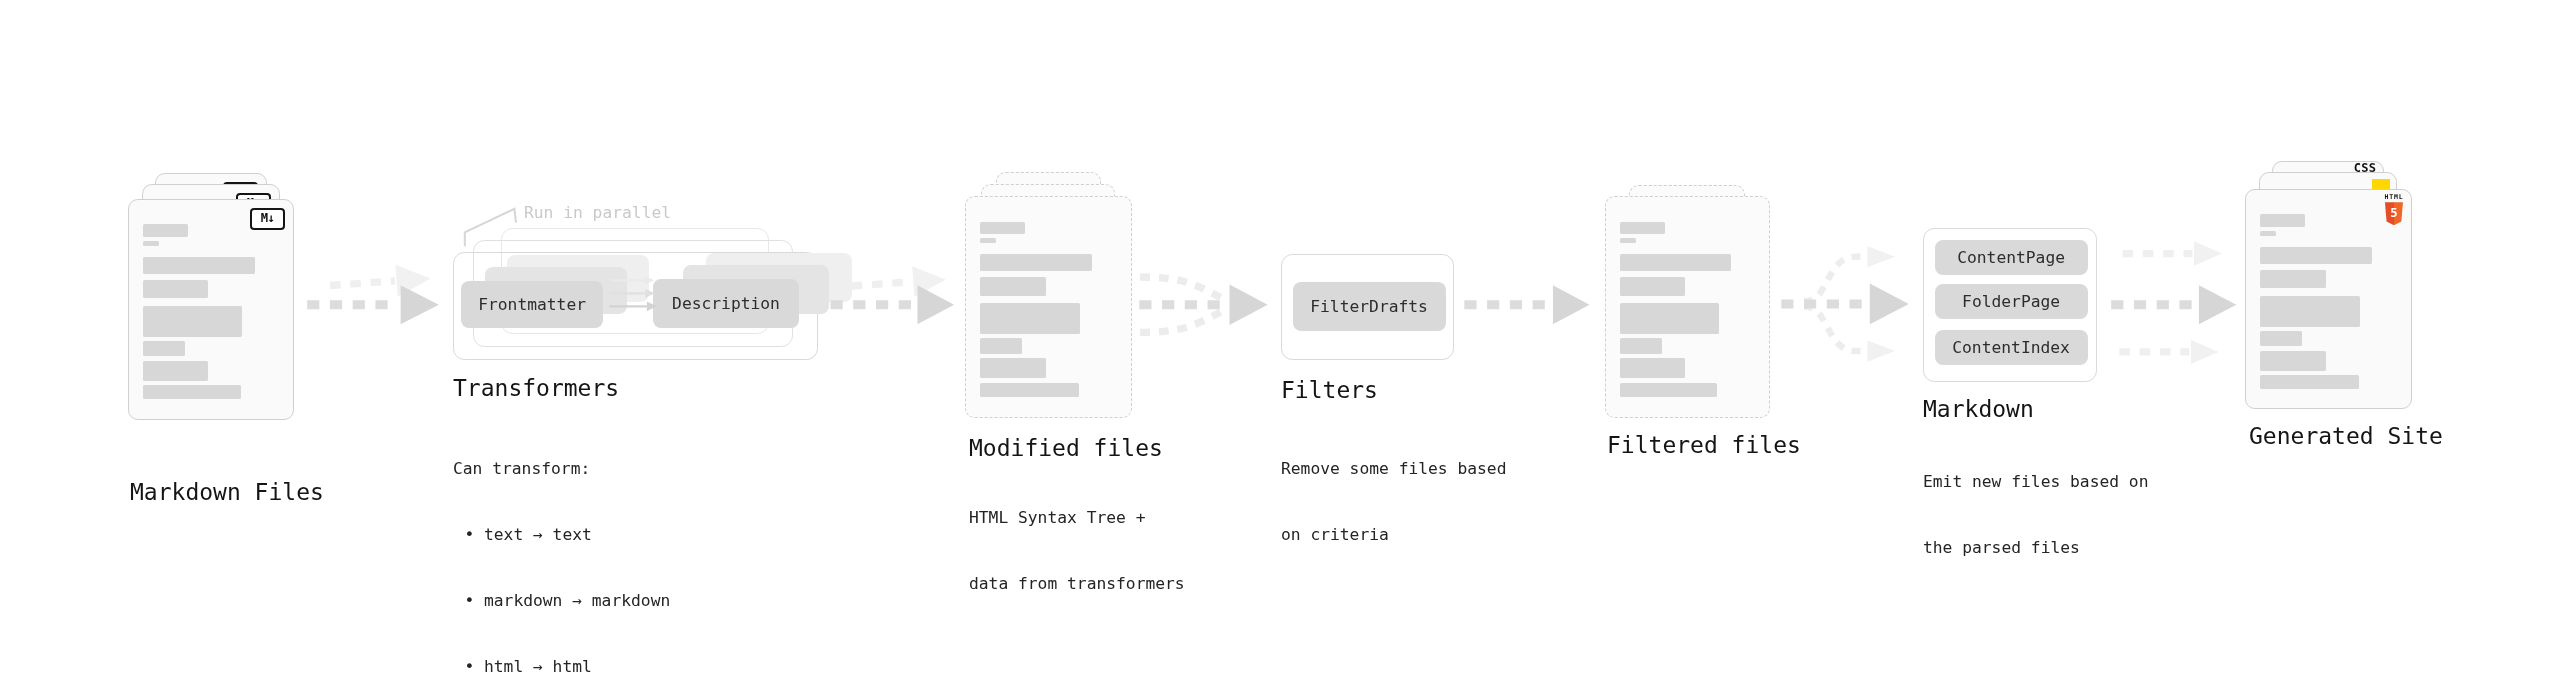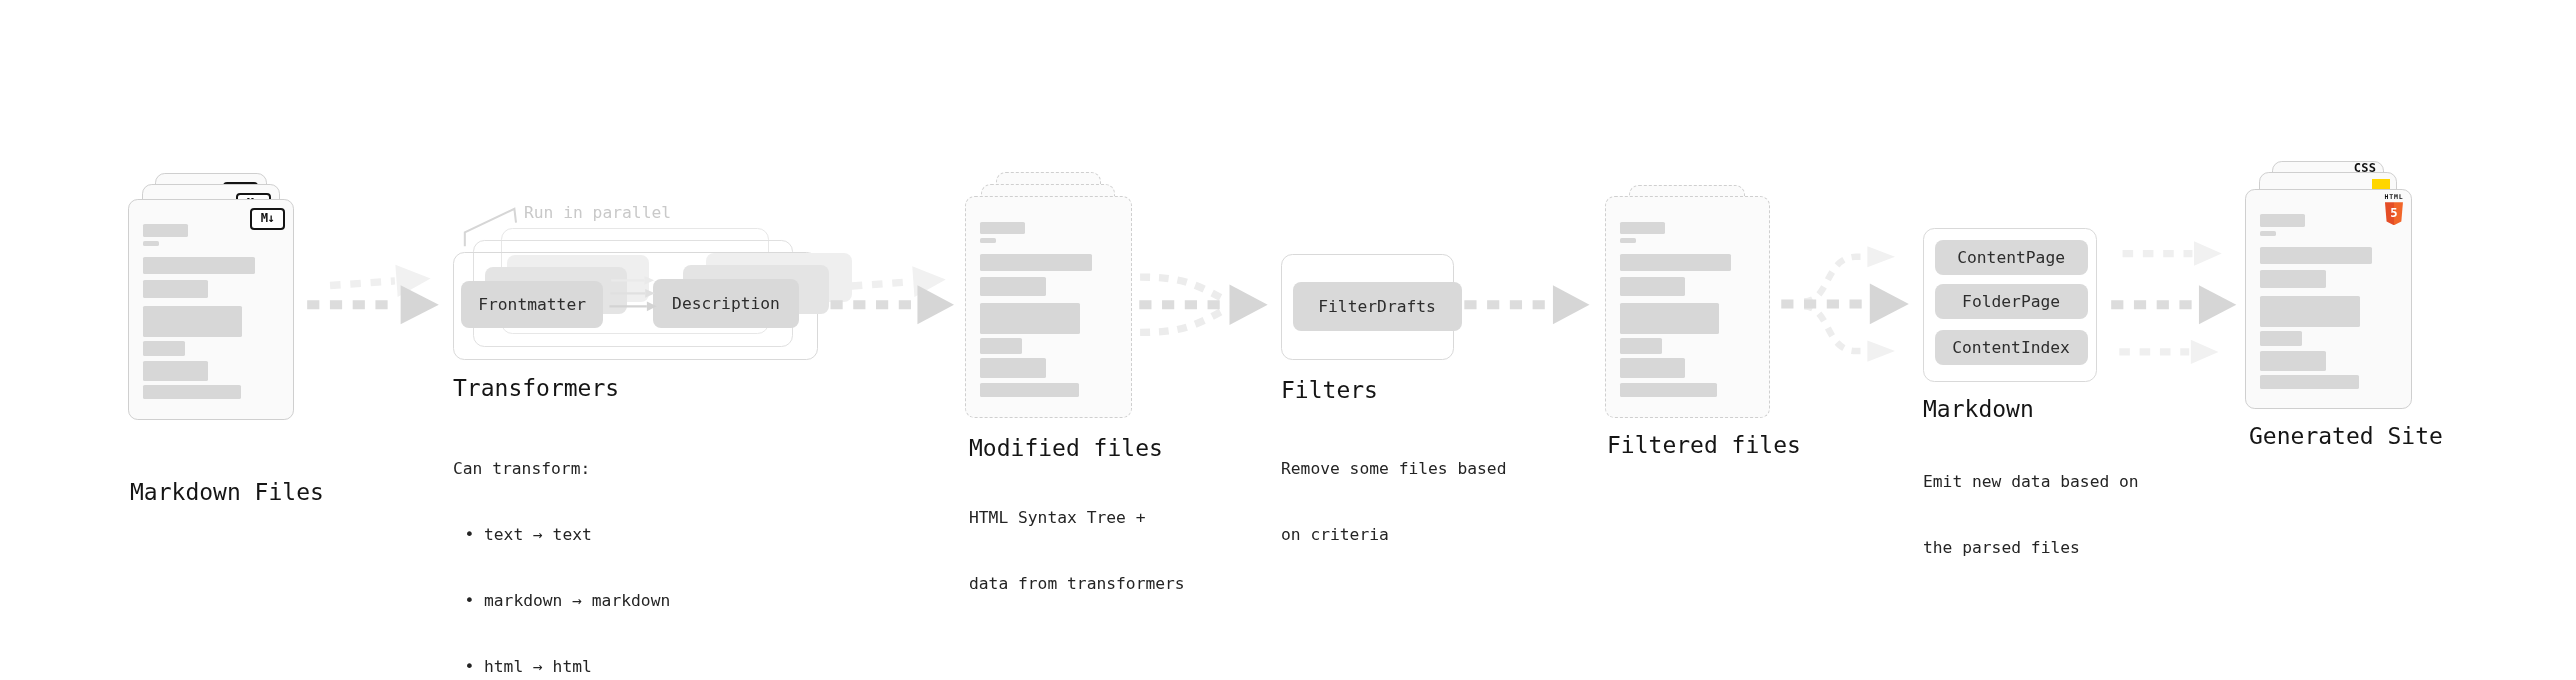--- a/index.html
+++ b/index.html
@@ -121,21 +121,21 @@
         </div>
     </div>
   </div>
   <div class="sec-label" style="left:969px;top:435px;">Modified files</div>
   <div class="sec-desc" style="left:969px;top:463px;">
     <div>HTML Syntax Tree +</div>
     <div>data from transformers</div>
   </div>
 
   <div class="panel" style="left:1281px;top:254px;width:173px;height:106px;">
-    <div class="gbox" style="left:10.6px;top:27px;width:169px;height:49px;">FilterDrafts</div>
+    <div class="gbox" style="left:10.6px;top:27px;width:153px;height:49px;">FilterDrafts</div>
   </div>
   <div class="sec-label" style="left:1281px;top:377px;">Filters</div>
   <div class="sec-desc" style="left:1281px;top:414px;">
     <div>Remove some files based</div>
     <div>on criteria</div>
   </div>
 
   <div class="stack" style="left:1605px;top:185px;width:165px;height:233px;">
     <div class="doc dashed z1" style="left:24.4px;top:0;width:116px;height:203px;"></div>
     <div class="doc dashed z3" style="left:0;top:11.4px;width:165px;height:222px;">
@@ -153,21 +153,21 @@
   </div>
   <div class="sec-label" style="left:1607px;top:432px;">Filtered files</div>
 
   <div class="panel" style="left:1923px;top:228px;width:174px;height:154px;">
     <div class="gbox" style="left:10.6px;top:10.6px;width:153px;height:35px;">ContentPage</div>
     <div class="gbox" style="left:10.6px;top:55px;width:153px;height:35px;">FolderPage</div>
     <div class="gbox" style="left:10.6px;top:101px;width:153px;height:35px;">ContentIndex</div>
   </div>
   <div class="sec-label" style="left:1923px;top:396px;">Markdown</div>
   <div class="sec-desc" style="left:1923px;top:427px;">
-    <div>Emit new data based on</div>
+    <div>Emit new files based on</div>
     <div>the parsed files</div>
   </div>
 
   <div class="stack" style="left:2245px;top:161px;width:167px;height:248px;">
     <div class="doc z1" style="left:27px;top:0;width:112px;height:187px;">
       <div class="css-badge">
         <div class="t">CSS</div>
         <div class="bar"></div>
       </div>
     </div>

